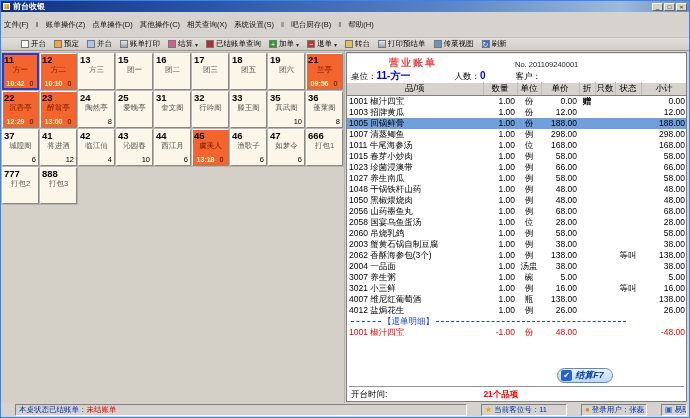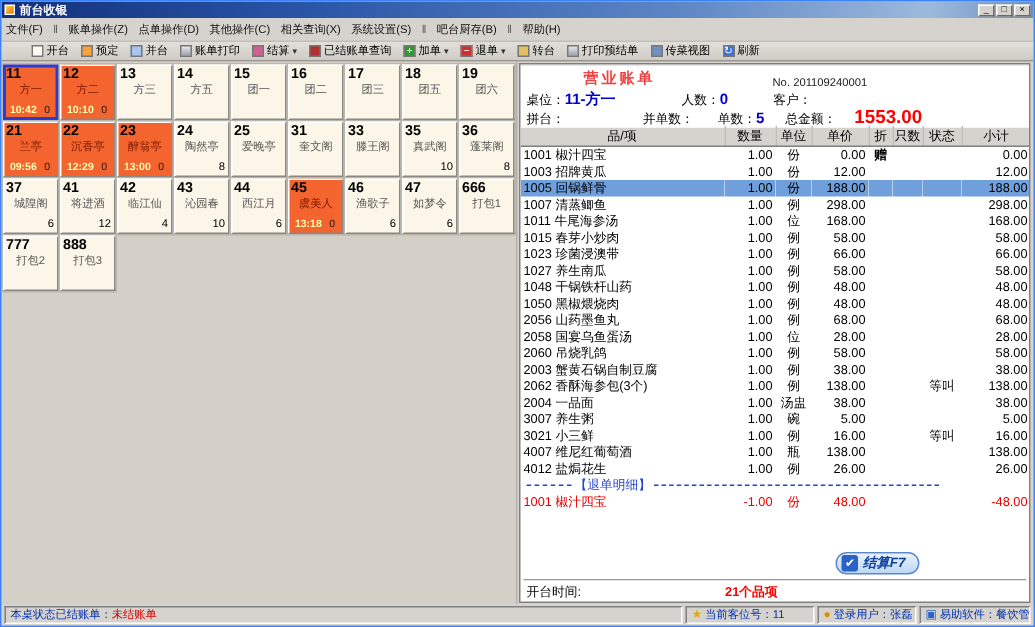--- a/index.html
+++ b/index.html
@@ -5,21 +5,21 @@
   html,body{margin:0;padding:0;background:#555;}
   *{box-sizing:border-box;font-family:"Liberation Sans","DejaVu Sans",sans-serif;}
   .window{position:relative;width:690px;height:418px;background:#D6D3CE;border:1px solid #3b82f6;overflow:hidden;display:flex;flex-direction:column;}
   
   .titlebar{height:11px;background:linear-gradient(90deg,#12307c 0%,#2a56a8 30%,#5b85c4 65%,#9db9dd 90%,#6d8fbf 100%);display:flex;align-items:center;padding:0 2px;flex:0 0 auto;}
   .appicon{width:7px;height:7px;background:linear-gradient(135deg,#ffd24a,#e07818);border:1px solid #fff;margin-right:3px;}
   .ttext{color:#fff;font-size:8px;font-weight:bold;line-height:10px;white-space:nowrap;}
   .tbtns{margin-left:auto;display:flex;gap:1px;}
   .tbtn{width:11px;height:8px;background:#d6d3ce;border:1px solid;border-color:#fff #6a6a6a #6a6a6a #fff;font-size:6px;line-height:6px;text-align:center;color:#000;}
   
-  .menubar{height:16px;display:flex;align-items:center;padding:0 3px;gap:7px;font-size:7.5px;color:#111;border-bottom:1px solid #c2bfba;flex:0 0 auto;}
+  .menubar{height:26px;display:flex;align-items:center;padding:0 3px;gap:7px;font-size:7.5px;color:#111;border-bottom:1px solid #c2bfba;flex:0 0 auto;}
   .menu-item{white-space:nowrap;cursor:default;}
   .menu-sep{color:#555;}
   
   .toolbar{height:13px;display:flex;align-items:center;padding:0 19px;gap:6px;font-size:7.5px;border-bottom:1px solid #9a968f;flex:0 0 auto;background:linear-gradient(#e2dfda,#cfccc6);}
   .tb-btn{display:flex;align-items:center;gap:2px;white-space:nowrap;padding:0 1px;cursor:default;}
   .tb-icon{width:8px;height:8px;display:inline-flex;align-items:center;justify-content:center;border:1px solid #777;font-size:7px;line-height:7px;flex:0 0 auto;}
   .open-table-icon{background:#fdfbef;}
   .reserve-icon{background:#f5a33c;}
   .merge-table-icon{background:#aac6ee;}
   .print-bill-icon,.preprint-icon{background:linear-gradient(#e8e8ee,#9aa0b0);}
@@ -78,21 +78,21 @@
   .settle-row{height:20px;position:relative;flex:0 0 auto;}
   .settle-btn{position:absolute;left:62%;top:2px;height:15px;display:flex;align-items:center;gap:3px;padding:0 8px 0 3px;background:linear-gradient(#eaf3ff,#bdd8f5);border:1px solid #5a8ac8;border-radius:8px;cursor:pointer;}
   .settle-fly-icon{width:11px;height:11px;background:#2a62c8;border-radius:2px;color:#fff;font-size:8px;line-height:11px;text-align:center;}
   .settle-label{font-size:9px;font-weight:bold;font-style:italic;color:#1040a0;white-space:nowrap;}
   .foot-sep{height:2px;border-top:1px solid #9a968f;border-bottom:1px solid #fff;margin:0 2px;flex:0 0 auto;}
   .foot-row{height:13px;display:flex;align-items:center;font-size:8.5px;padding:0 4px;flex:0 0 auto;}
   .open-time-lbl{color:#000;}
   .item-count{color:#ff0000;font-weight:bold;margin-left:96px;}
   
   .statusbar{height:14px;flex:0 0 auto;display:flex;align-items:stretch;gap:2px;padding:1px 2px;background:#d6d3ce;}
-  .sseg{border:1px solid;border-color:#808080 #ffffff #ffffff #808080;display:flex;align-items:center;padding:0 3px;font-size:7.5px;white-space:nowrap;overflow:hidden;}
+  .sseg{border:1px solid;border-color:#808080 #ffffff #ffffff #808080;display:flex;align-items:center;padding:0 3px;font-size:7.5px;white-space:nowrap;overflow:hidden;margin-left:12px;}
   .sseg:nth-child(1){flex:0 0 452px;}
   .sseg:nth-child(2){flex:0 0 86px;}
   .sseg:nth-child(3){flex:0 0 66px;}
   .sseg:nth-child(4){flex:1;}
   .sbicon{margin-right:2px;font-size:8px;line-height:8px;}
   .star-icon{color:#e8a800;}
   .user-icon{color:#d89000;}
   .monitor-icon{color:#2a62c8;}
 </style>
 </head>
@@ -190,24 +190,20 @@
           <div class="tcell occupied">
             <div class="tnum">12</div>
             <div class="tname">方二</div>
             <div class="tbot"><span class="ttime">10:10</span><span class="tcnt">0</span></div>
           </div>
           <div class="tcell free">
             <div class="tnum">13</div>
             <div class="tname">方三</div>
           </div>
           <div class="tcell free">
-            <div class="tnum">14</div>
-            <div class="tname">方五</div>
-          </div>
-          <div class="tcell free">
             <div class="tnum">15</div>
             <div class="tname">团一</div>
           </div>
           <div class="tcell free">
             <div class="tnum">16</div>
             <div class="tname">团二</div>
           </div>
           <div class="tcell free">
             <div class="tnum">17</div>
             <div class="tname">团三</div>
@@ -240,20 +236,24 @@
             <div class="tname">陶然亭</div>
             <div class="tbot cap"><span class="tcap">8</span></div>
           </div>
           <div class="tcell free">
             <div class="tnum">25</div>
             <div class="tname">爱晚亭</div>
           </div>
           <div class="tcell free">
             <div class="tnum">31</div>
             <div class="tname">奎文阁</div>
+          </div>
+          <div class="tcell free">
+            <div class="tnum">32</div>
+            <div class="tname">行吟阁</div>
           </div>
           <div class="tcell free">
             <div class="tnum">33</div>
             <div class="tname">滕王阁</div>
           </div>
           <div class="tcell free">
             <div class="tnum">35</div>
             <div class="tname">真武阁</div>
             <div class="tbot cap"><span class="tcap">10</span></div>
           </div>
@@ -324,34 +324,20 @@
       </div>
       <div class="info-row">
         <span class="lbl">桌位：</span>
         <span class="val-blue">11-方一</span>
         <span class="sp1"></span>
         <span class="lbl">人数：</span>
         <span class="val-blue">0</span>
         <span class="sp2"></span>
         <span class="lbl">客户：</span>
         <span></span>
-      </div>
-      <div class="info-row">
-        <span class="lbl">拼台：</span>
-        <span></span>
-        <span class="sp3"></span>
-        <span class="lbl">并单数：</span>
-        <span></span>
-        <span class="sp4"></span>
-        <span class="lbl">单数：</span>
-        <span class="val-blue">5</span>
-        <span class="sp5"></span>
-        <span class="lbl">总金额：</span>
-        <span class="sp6"></span>
-        <span class="val-total">1553.00</span>
       </div>
       <table class="bill">
         <colgroup>
           <col style="width:136px">
             <col style="width:34px">
             <col style="width:24px">
             <col style="width:38px">
           <col style="width:16px">
             <col style="width:20px">
             <col style="width:26px">

